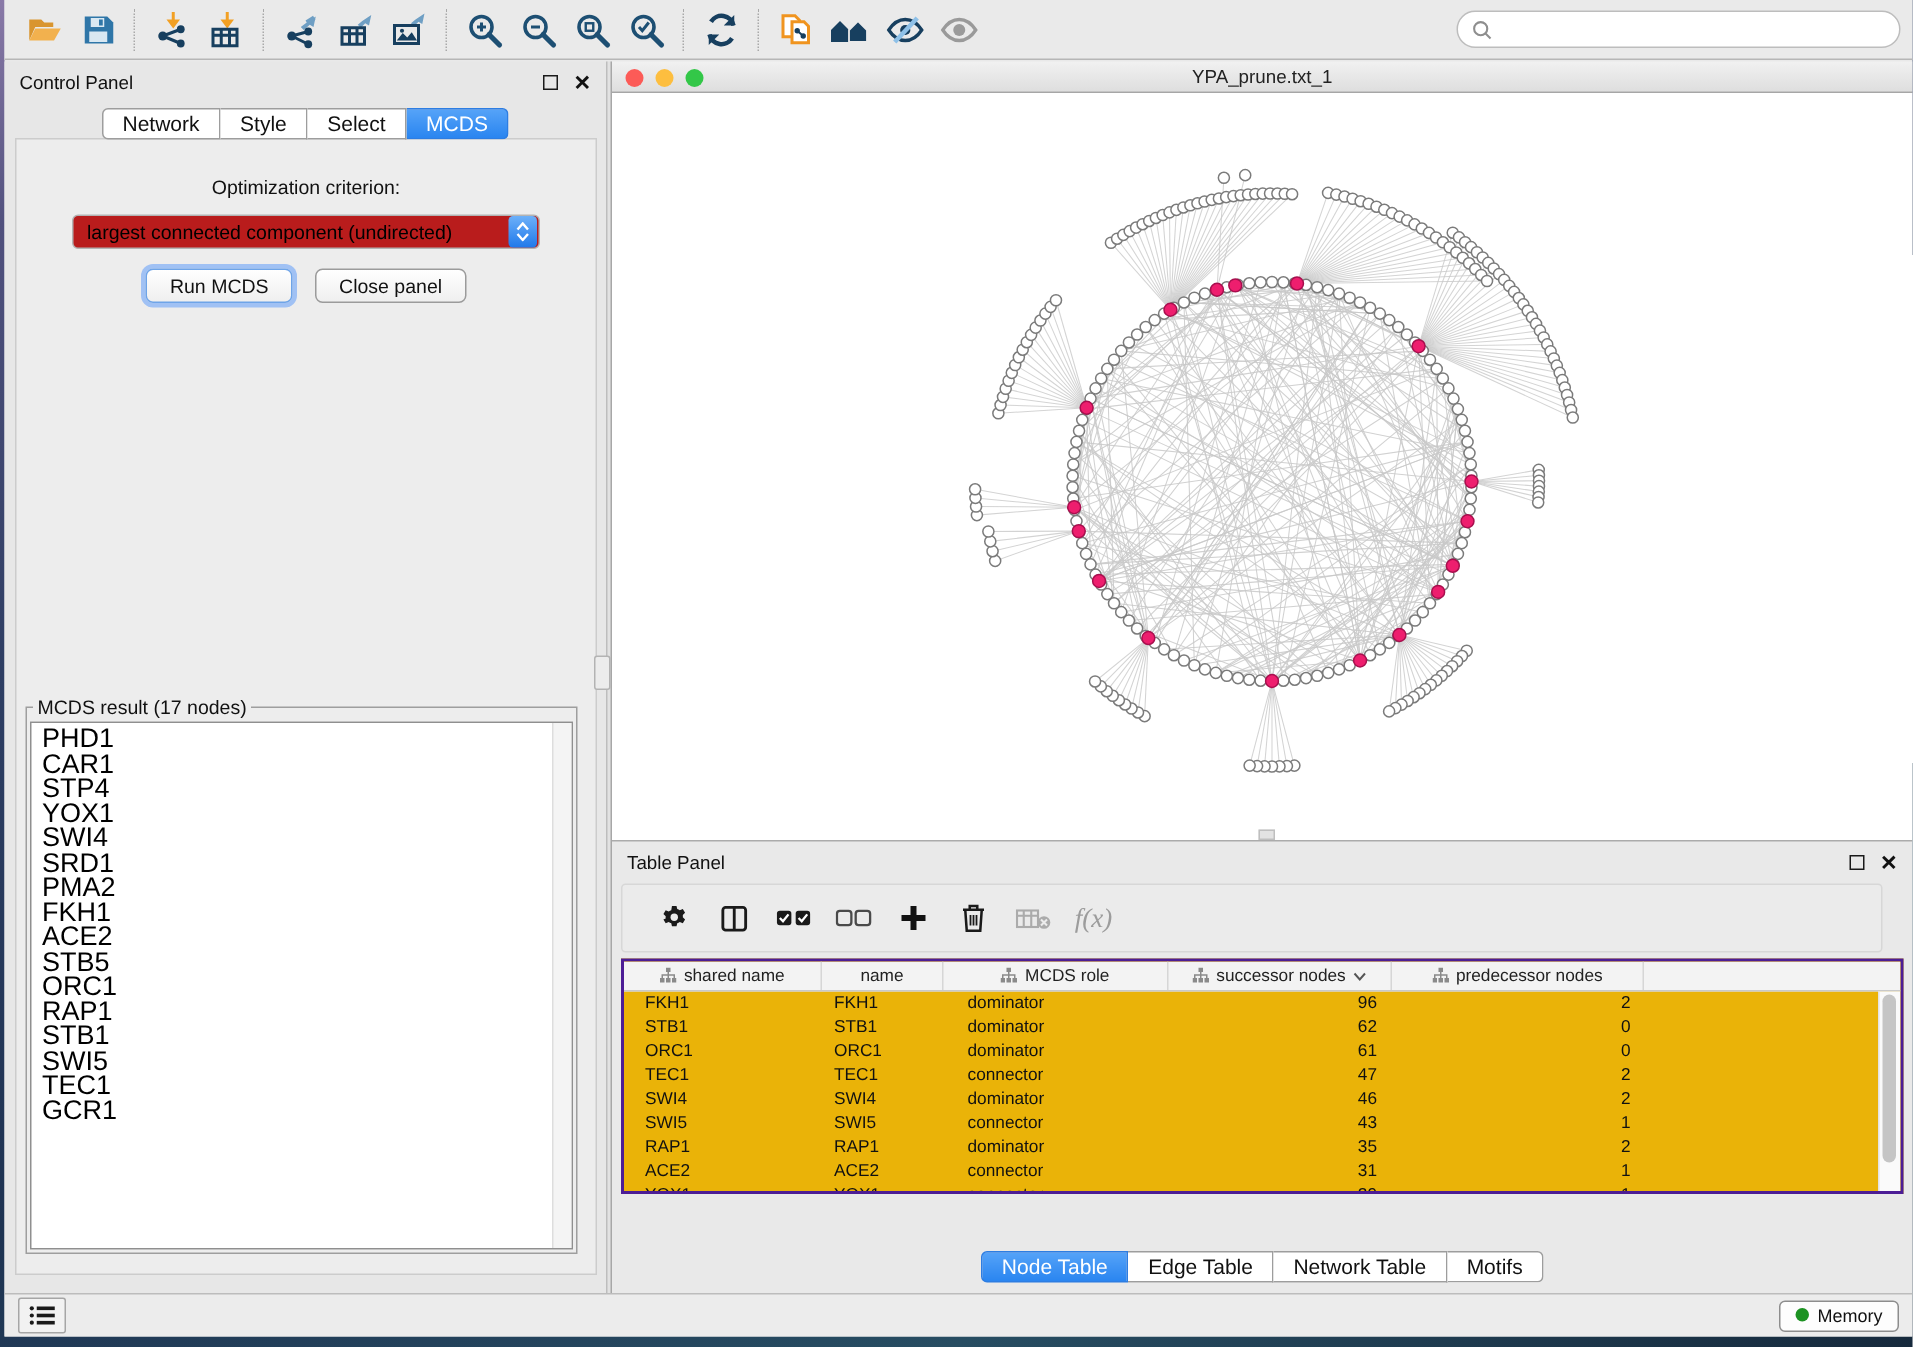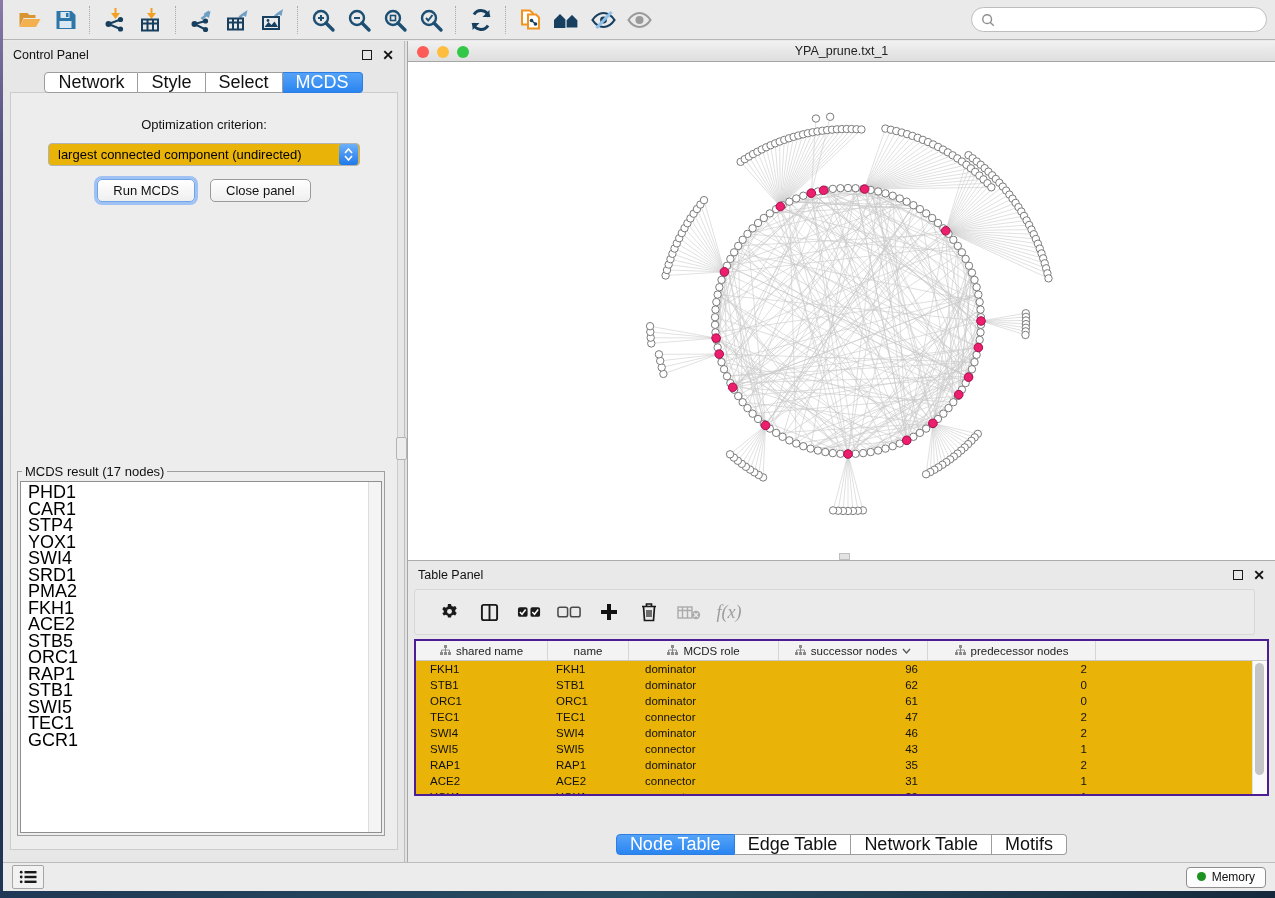--- a/index.html
+++ b/index.html
@@ -17,29 +17,29 @@
     background:#fff;display:flex;align-items:center;padding:0 9px;gap:6px;box-sizing:border-box}
   .search-wrap input{border:0;outline:0;background:transparent;flex:1;font-size:12px}
 
   
   .control-panel{position:absolute;left:0;top:41px;width:401px;bottom:29px;background:#e7e7e7}
   .panel-head{height:24px;display:flex;align-items:center;padding:2px 10px 0;font-size:12.5px;color:#111}
   .win-btns{margin-left:auto;display:flex;gap:10px;align-items:center}
   .float-btn{width:8px;height:8px;border:1.5px solid #1a1a1a;display:inline-block}
   .close-btn{font-size:14px;font-weight:bold;line-height:10px;color:#111;cursor:default}
   .cp-tabs{position:absolute;left:0;right:0;top:31px;height:21px;display:flex;justify-content:center;z-index:2}
-  .tab{height:19px;line-height:19px;padding:0 13px;font-size:18px;background:#fff;
+  .tab{height:19px;line-height:19px;padding:0 13px;font-size:14px;background:#fff;
     border:1px solid #9d9d9d;border-left:none;text-align:center;color:#111}
   .tab:first-child{border-left:1px solid #9d9d9d;border-radius:4px 0 0 4px}
   .tab:last-child{border-radius:0 4px 4px 0}
   .tab.active{background:linear-gradient(#55a3f8,#2a85f0);border-color:#2d7de2;color:#fff}
   .cp-body{position:absolute;left:7px;right:6px;top:51px;bottom:12px;background:#ededed;
     border:1px solid #cccccc;border-radius:0}
   .opt-label{margin-top:24px;text-align:center;font-size:13px;color:#111}
-  .opt-select{margin:11px auto 4px;width:312px;height:23px;background:#eab308;border:1px solid #b3b3b3;
+  .opt-select{margin:11px auto 4px;width:312px;height:23px;background:#b91c1c;border:1px solid #b3b3b3;
     border-radius:4px;display:flex;align-items:center;font-size:13px;box-sizing:border-box;position:relative}
   .opt-select .val{padding-left:9px;flex:1;white-space:nowrap}
   .stepper{width:19px;height:21px;border-radius:3px;margin-right:1px;
     background:linear-gradient(#6cb0f9,#2079ea);display:flex;flex-direction:column;align-items:center;justify-content:center;gap:1px}
   .btn-row{display:flex;justify-content:center;gap:15px;margin-top:13px}
   .cp-btn{height:23px;padding:0 15px;font-size:13px;font-family:"Liberation Sans",sans-serif;
     border:1px solid #9b9b9b;border-radius:5px;background:linear-gradient(#ffffff,#efefef);color:#111}
   .cp-btn.focus{box-shadow:0 0 0 3px rgba(96,156,250,.55);border-color:#6ea4e8}
   .mcds-box{position:absolute;left:6px;right:12px;top:371px;bottom:13px;border:1px solid #9e9e9e;
     margin:0;padding:2px;background:transparent}

